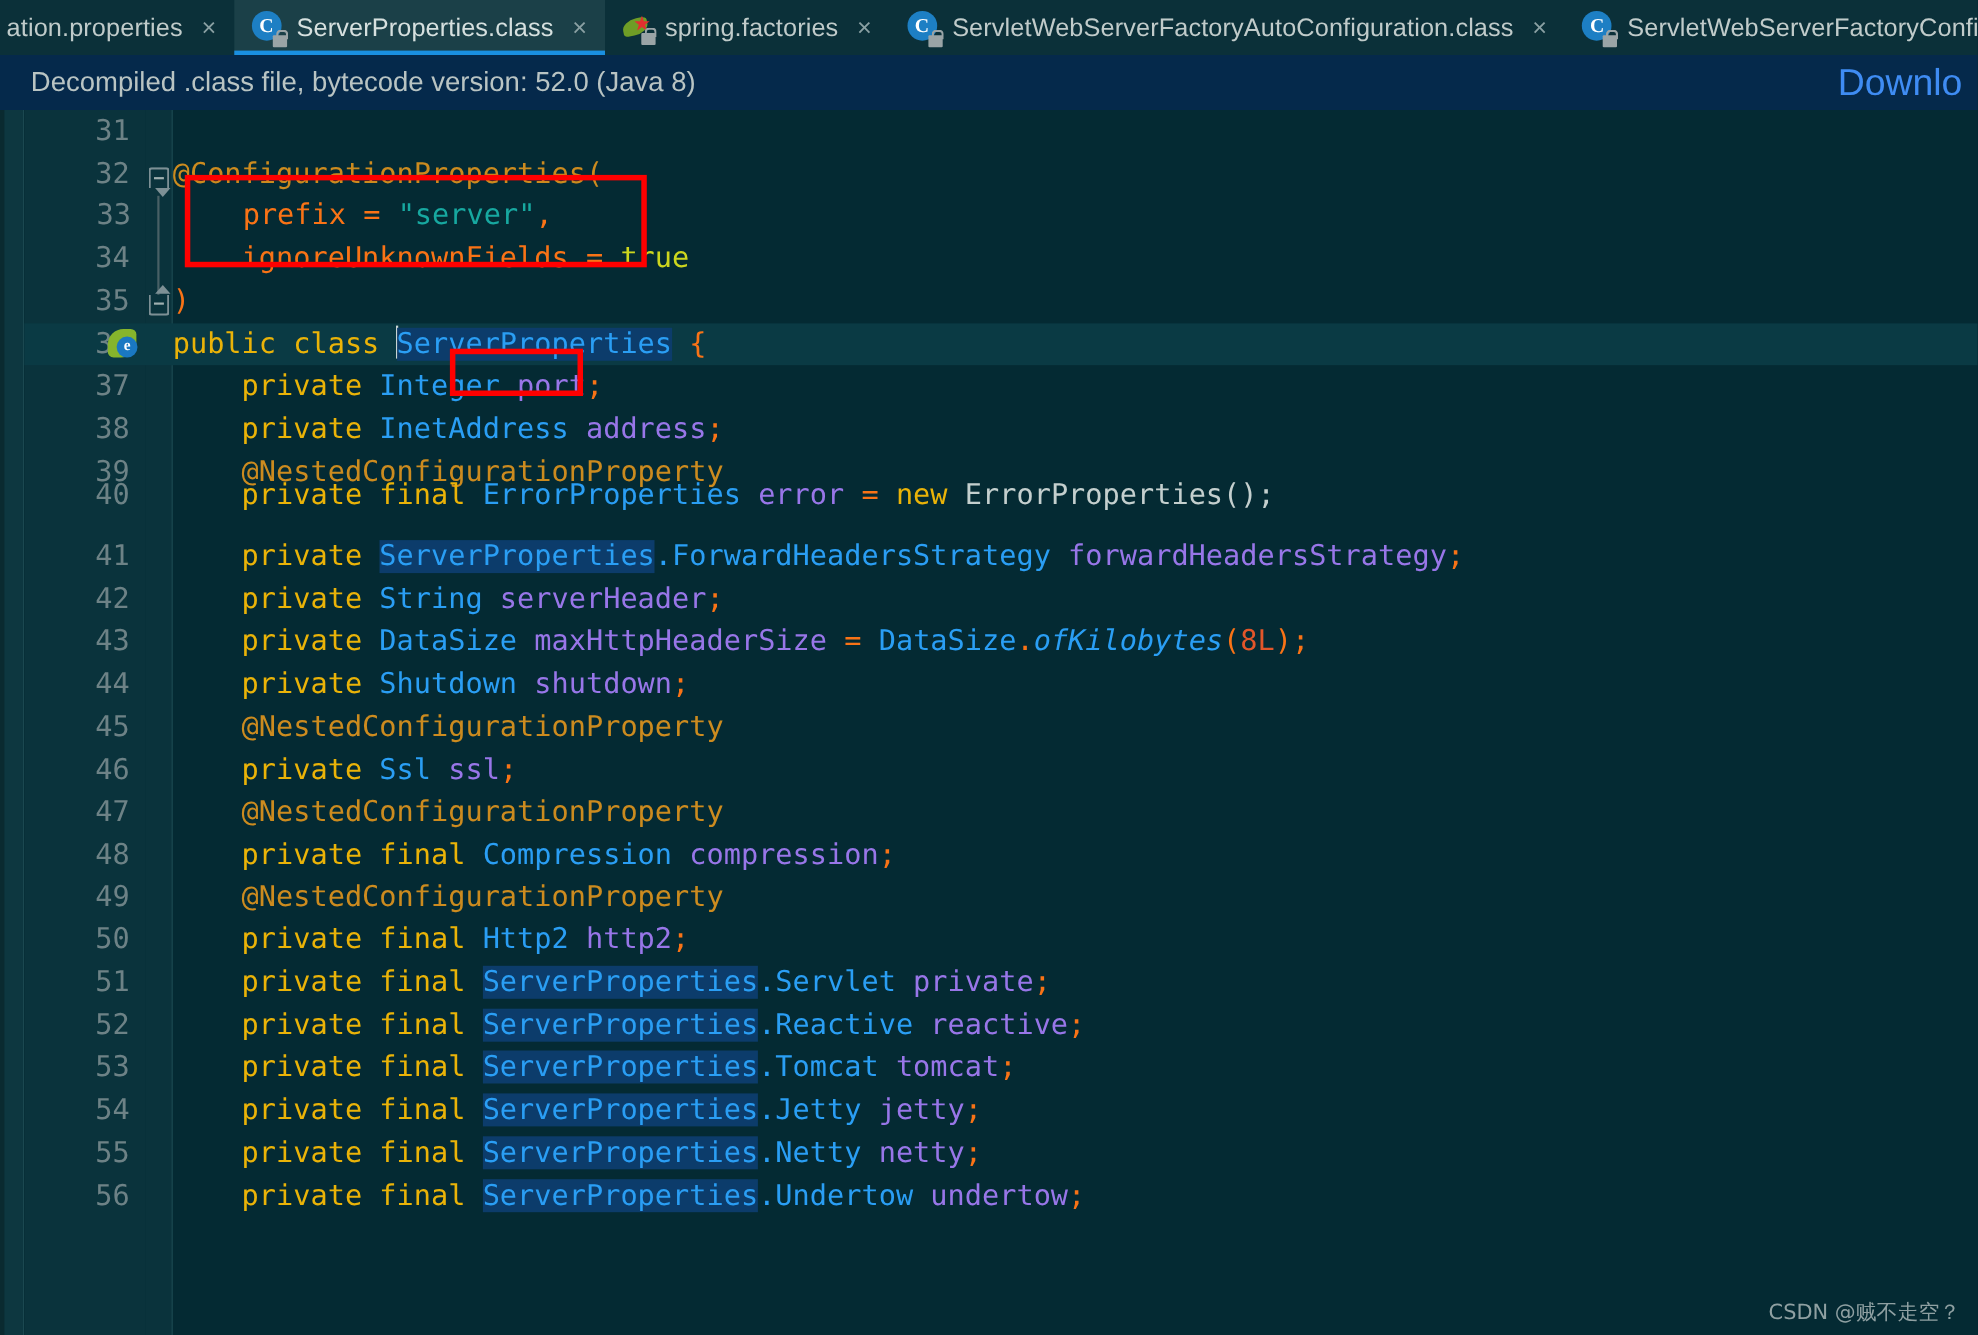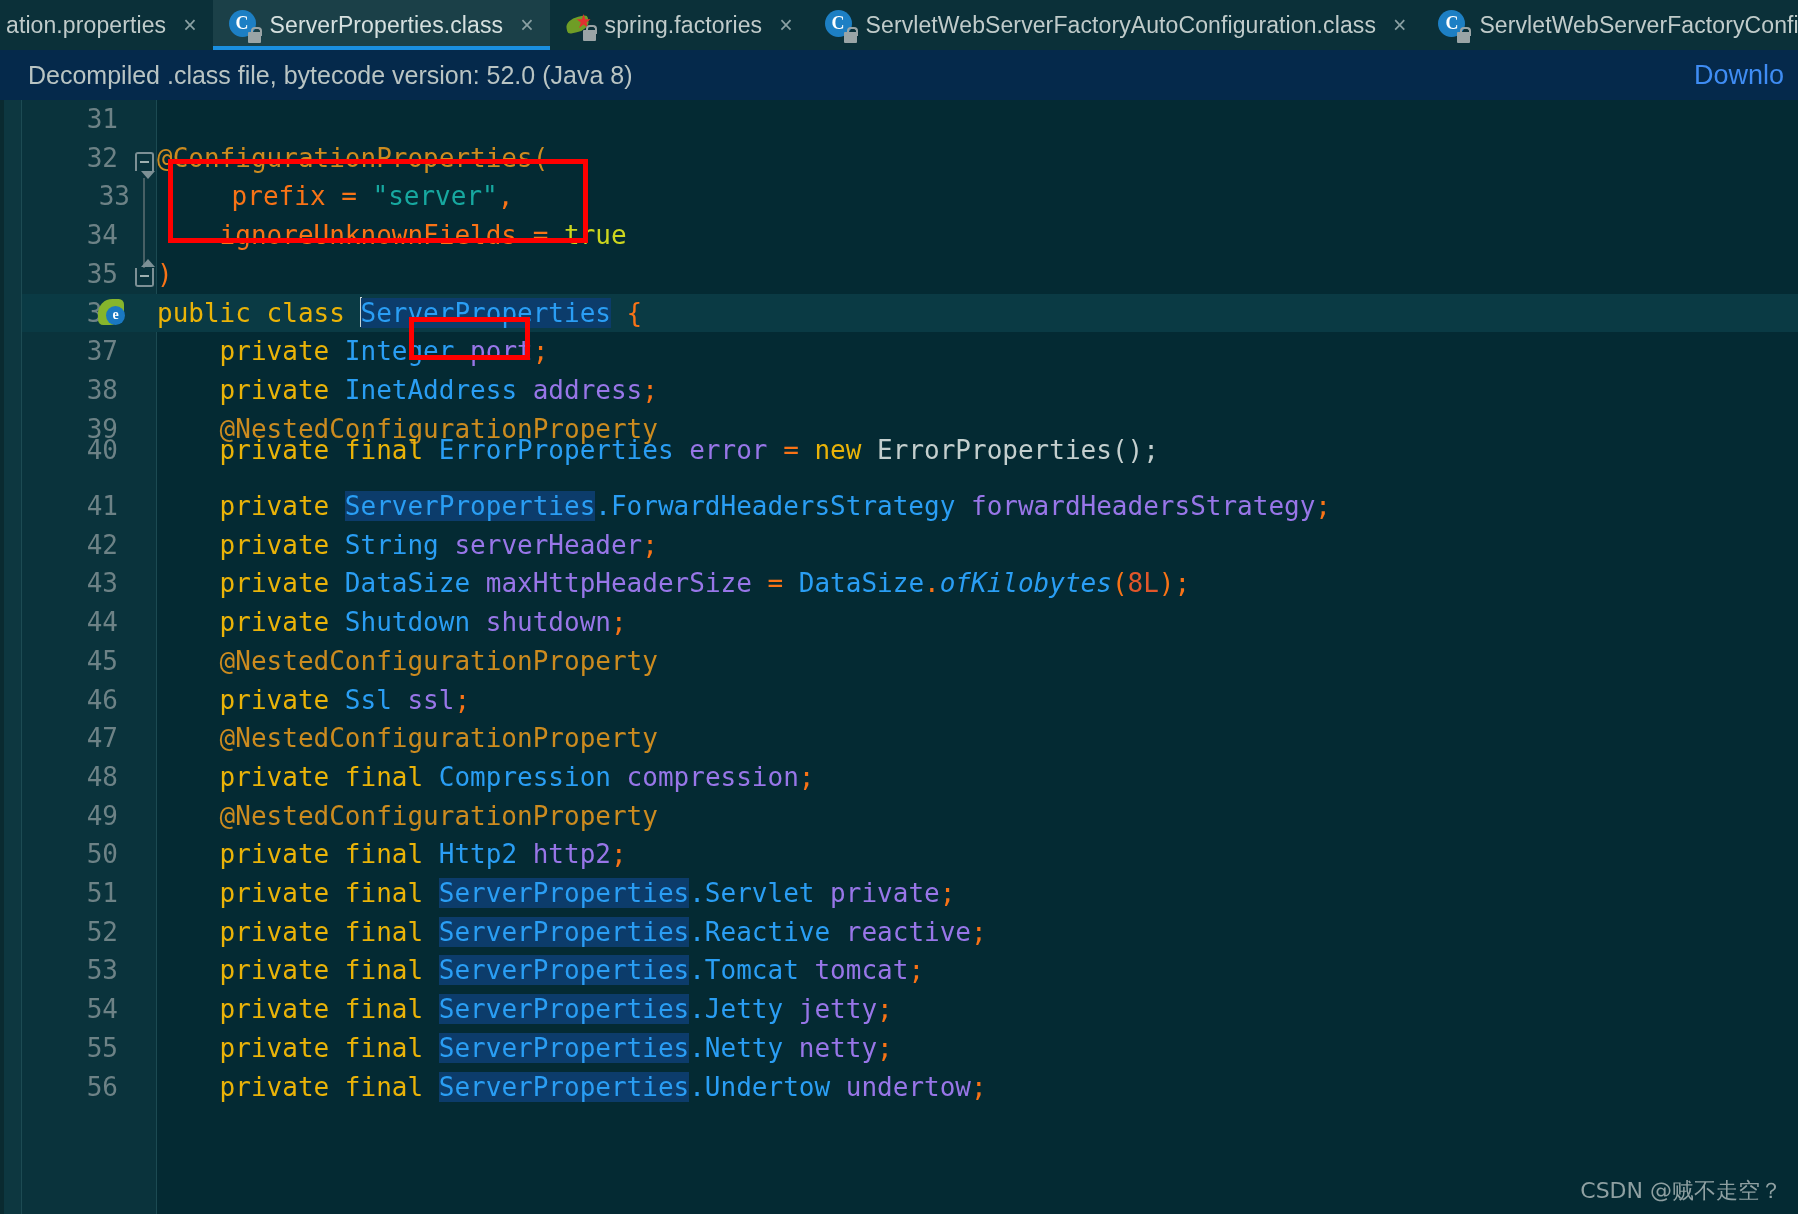--- a/index.html
+++ b/index.html
@@ -73,21 +73,21 @@
   }
 
   
   .notice{
     position:absolute; left:0; top:50px; width:1798px; height:50px;
     background:#05294b;
     display:flex; align-items:center; justify-content:space-between;
     padding:0 14px 0 28px;
   }
   .notice-text{ color:#b9c4c3; font-size:25px; }
-  .notice-link{ color:#3f8cf3; font-size:27px; cursor:pointer; }
+  .notice-link{ color:#3f8cf3; font-size:34px; cursor:pointer; }
 
   
   .toolstrip{
     position:absolute; left:0; top:100px; width:22px; height:1114px;
     background:#0d3740; border-right:1px solid #1d4b53;
     overflow:hidden;
   }
 
   
   .editor{
@@ -177,21 +177,21 @@
   }
 
   
   .redbox{ position:absolute; border:5px solid #ff0000; pointer-events:none; }
   #redbox-annotation{ left:168px; top:159px; width:420px; height:84px; }
   #redbox-port{ left:409px; top:317px; width:121px; height:43px; }
 
   
   .watermark{
     position:absolute; right:16px; bottom:8px;
-    color:#8fa0a2; font-size:22px;
+    color:#8fa0a2; font-size:19px;
     font-family:"DejaVu Sans", sans-serif;
   }
   
   .edge-shadow{
     position:absolute; left:0; top:100px; width:4px; height:1114px;
     background:#0a2a30;
   }
 </style>
 </head>
 <body>
@@ -257,21 +257,21 @@
     <div class="foldcol"></div>
     <div id="code-rows">
         <div class="row" style="position: absolute; left: 0px; top: 0px; right: 0px; height: 38.7px;">
           <span class="lnum">31</span>
           <span class="codetext"></span>
         </div>
         <div class="row" style="position: absolute; left: 0px; top: 38.7px; right: 0px; height: 38.7px;">
           <span class="lnum">32</span>
           <span class="codetext"><span class="ann">@ConfigurationProperties(</span></span>
         </div>
-        <div class="row" style="position: absolute; left: 12px; top: 77.4px; right: 0px; height: 38.7px;">
+        <div class="row" style="position: absolute; left: 1px; top: 77.4px; right: 0px; height: 38.7px;">
           <span class="lnum">33</span>
           <span class="codetext"><span class="plain">    prefix </span><span class="plain">= </span><span class="str">"server"</span><span class="plain">,</span></span>
         </div>
         <div class="row" style="position: absolute; left: 0px; top: 116.1px; right: 0px; height: 38.7px;">
           <span class="lnum">34</span>
           <span class="codetext"><span class="plain">    ignoreUnknownFields </span><span class="plain">= </span><span class="bool">true</span></span>
         </div>
         <div class="row" style="position: absolute; left: 0px; top: 154.8px; right: 0px; height: 38.7px;">
           <span class="lnum">35</span>
           <span class="codetext"><span class="plain">)</span></span>

